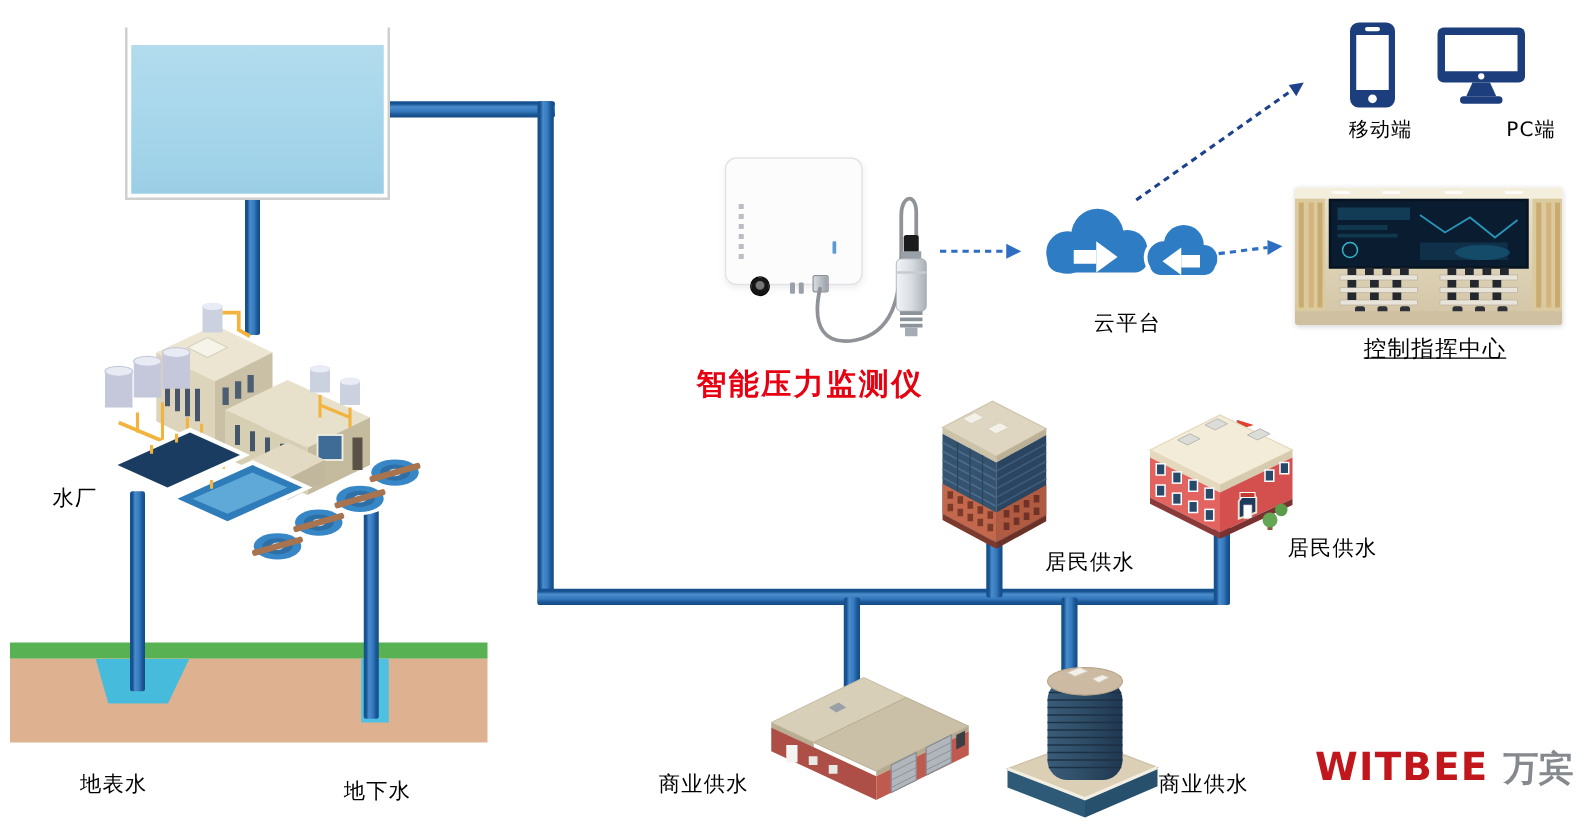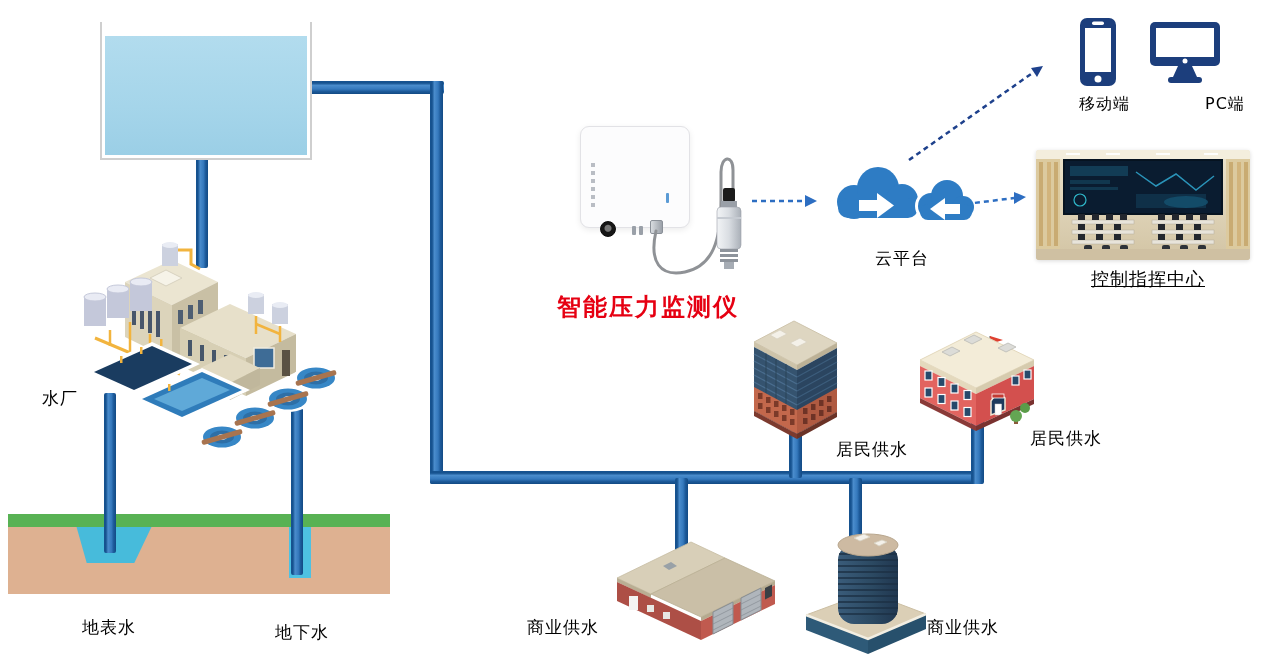--- a/index.html
+++ b/index.html
@@ -468,21 +468,24 @@
     </g>
     <ellipse cx="70" cy="27" rx="30" ry="11" fill="#cdbaa2" stroke="#b9a78e" stroke-width="1"></ellipse>
     <polygon points="56,20 66,16 72,19 62,23" fill="#f4f1ea" stroke="#d6d0c2" stroke-width="0.8"></polygon>
     <polygon points="76,25 84,22 89,24 81,28" fill="#f4f1ea" stroke="#d6d0c2" stroke-width="0.8"></polygon>
     <polygon points="8,97 70,121 70,136 8,112" fill="#2e5a78"></polygon>
     <polygon points="70,121 128,96 128,111 70,136" fill="#27506c"></polygon>
     <polyline points="8,97 70,121 128,96" stroke="#f2eee2" stroke-width="2.5" fill="none"></polyline>
   </svg>
 
   <div class="lbl" style="left:18px;top:387px;margin-left:24px;">水厂</div>
-  <div class="lbl" style="left:82px;top:616px;">地表水</div>
+  <div class="lbl" style="left:64px;top:616px;">地表水</div>
   <div class="lbl" style="left:275px;top:621px;">地下水</div>
   <div class="lbl" style="left:527px;top:616px;">商业供水</div>
   <div class="lbl" style="left:927px;top:616px;">商业供水</div>
   <div class="lbl" style="left:836px;top:427px;margin-top:11px;">居民供水</div>
   <div class="lbl" style="left:1030px;top:427px;">居民供水</div>
 
+  <div class="logo">
+    <span class="latin">WITBEE</span><span class="cjk">万宾</span>
+  </div>
 
 </div>
 
 </body></html>

